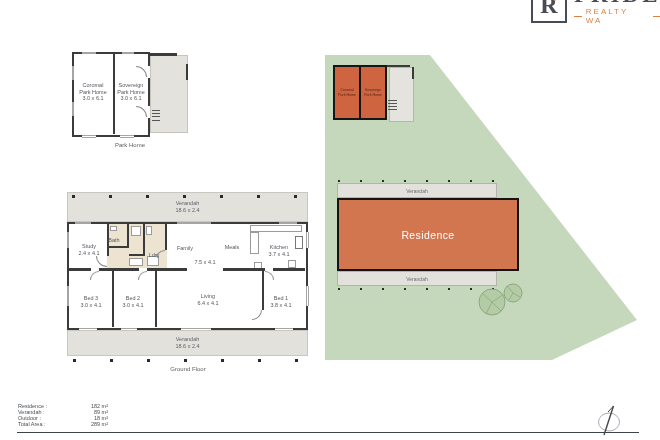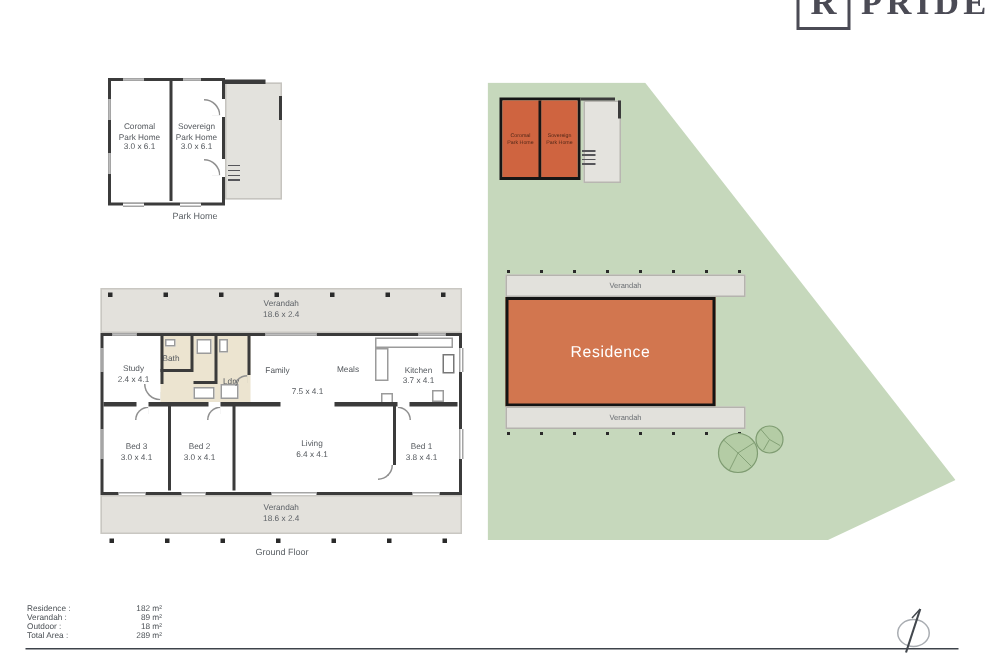--- a/index.html
+++ b/index.html
@@ -62,21 +62,21 @@
   .sp-ph-cell { flex:1; background:#cf6440; display:flex; align-items:center; justify-content:center;
                 text-align:center; font-size:3.5px; line-height:1.25; color:rgba(45,22,12,0.78); padding:2px; }
   .sp-ph-cell:first-child { border-right:2px solid #161616; }
   .sp-annex { position:absolute; left:64px; top:12px; width:25px; height:55px; background:#e4e3de; border:0.5px solid #b8b6b1; }
   .sp-steps { position:absolute; left:63px; top:45px; width:9px; height:11px; background:
       repeating-linear-gradient(to bottom, #56565a 0 1px, rgba(0,0,0,0) 1px 3px); }
   .ph-steps { position:absolute; left:84px; top:58px; width:8px; height:12px; background:
       repeating-linear-gradient(to bottom, #56565a 0 1px, rgba(0,0,0,0) 1px 3.2px); }
   .sp-ver { position:absolute; left:12px; width:160px; height:15px; background:#e2e1dc; border:0.5px solid #b5b3ae;
             display:flex; align-items:center; justify-content:center; font-size:5px; color:#6b6f73; }
-  .sp-res { position:absolute; left:12px; top:143px; width:140px; height:73px; background:#d2764f; border:2px solid #141414;
+  .sp-res { position:absolute; left:12px; top:143px; width:182px; height:73px; background:#d2764f; border:2px solid #141414;
             display:flex; align-items:center; justify-content:center; color:#fff; font-size:10.5px; letter-spacing:0.4px; }
 
   
   .areas { position:absolute; left:18px; top:404px; width:90px; }
   .area-row { display:flex; justify-content:space-between; font-size:5.5px; line-height:5.9px; color:#4b5055; }
   .rule { position:absolute; left:17px; top:432px; width:622px; border-top:1.4px solid #3e434a; }
   .address { position:absolute; left:400px; top:411px; width:188px; text-align:right;
              font-size:11px; letter-spacing:0.8px; color:#3a4045; }
   .compass { position:absolute; left:594px; top:403px; width:30px; height:34px; }
 </style>
@@ -85,20 +85,25 @@
 
 <div id="canvas">
 
   <div class="logo">
     <div class="logo-box">
       <span class="logo-r">R</span>
       <span class="logo-flame"></span>
     </div>
     <div class="logo-text">
       <span class="logo-name">PRIDE</span>
+      <span class="logo-tagline">
+        <span class="tag-dash"></span>
+        <span>REALTY WA</span>
+        <span class="tag-dash"></span>
+      </span>
     </div>
   </div>
 
   <div class="ph">
     <div class="ph-main">
       <div class="wall" style="left:39px; top:0; width:2px; height:80px;"></div>
 
       <div class="win-v" style="left:-2.5px; top:12px; height:14px;"></div>
       <div class="win-v" style="left:-2.5px; top:48px; height:14px;"></div>
       <div class="win-h" style="top:-2.5px; left:8px; width:14px;"></div>

